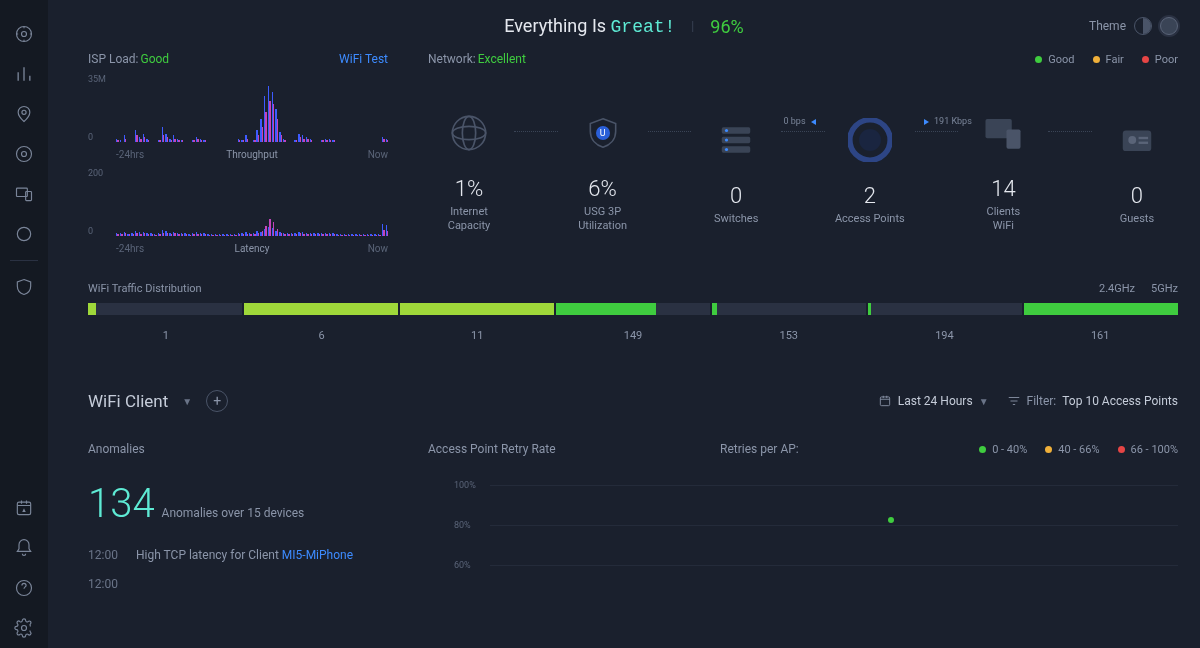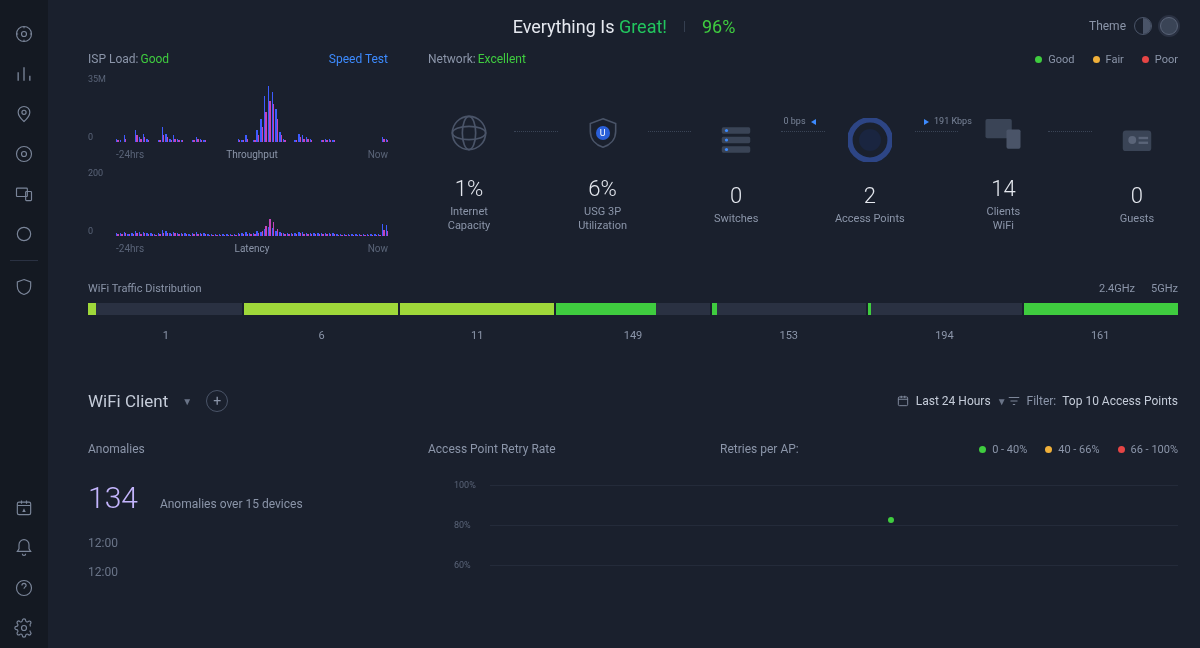--- a/index.html
+++ b/index.html
@@ -45,21 +45,21 @@
 .main::-webkit-scrollbar-track { background: #141922; }
 
 .topbar {
   display: flex;
   align-items: center;
   justify-content: center;
   height: 52px;
   position: relative;
 }
 .topbar .headline { font-size: 18px; color: #e5e8ef; }
-.topbar .great { color: #22c55e; }
+.topbar .great { color: #5eead4; font-family: Liberation Mono, monospace; }
 .topbar .divider { color: #3a4456; margin: 0 16px; }
 .topbar .score { color: #3fcc3f; font-size: 18px; }
 .topbar .theme-ctl {
   position: absolute;
   right: 22px;
   display: flex;
   align-items: center;
   gap: 8px;
   font-size: 12px;
   color: #8b95a9;
@@ -208,31 +208,31 @@
   gap: 14px;
   margin-bottom: 30px;
 }
 .panel-hdr .title { font-size: 17px; color: #c5ccd9; }
 .panel-hdr .chev { color: #6a7488; cursor: pointer; font-size:10px;}
 .panel-hdr .add-btn {
   width: 22px; height: 22px; border: 1px solid #4a5468; border-radius: 50%;
   display: flex; align-items: center; justify-content: center;
   color: #8b95a9; cursor: pointer; font-size: 14px;
 }
-.panel-hdr .right { margin-left: auto; display: flex; align-items: center; }
+.panel-hdr .right { margin-left: auto; display: flex; align-items: center; gap: 18px; }
 .panel-hdr .ctl { display: flex; align-items: center; gap: 6px; cursor: pointer; font-size: 12px; color: #8b95a9;}
 .panel-hdr .ctl .val { color: #c5ccd9; }
 
 .panel-body {
   display: flex;
   gap: 40px;
 }
 .anom-box { width: 300px; }
 .anom-hdr { font-size: 12px; color: #8b95a9; margin-bottom: 24px; }
-.anom-big { font-size: 30px; color: #c4b5fd; font-weight: 300; display: inline-block; margin-right: 19px; }
+.anom-big { font-size: 40px; color: #5eead4; font-weight: 300; display: inline-block; margin-right: 4px; }
 .anom-sub { font-size: 12px; color: #8b95a9; }
 .anom-list { margin-top: 14px; font-size: 12px; }
 .anom-list .row { display: flex; gap: 14px; padding: 6px 0; color: #8b95a9; line-height: 1.4;}
 .anom-list .row .time { color: #6a7488; min-width: 34px; }
 .anom-list .row a { color: #3d8bff; text-decoration: none; }
 
 .retry-box { flex: 1; }
 .retry-hdr { display: flex; align-items: center; font-size: 12px; margin-bottom: 24px; }
 .retry-hdr .title { color: #8b95a9; }
 .retry-hdr .legtitle { margin-left: auto; margin-right: 16px; color: #8b95a9; }
@@ -339,21 +339,21 @@
       <div class="theme-toggle full active"></div>
     </div>
   </div>
 
   <div class="grid-row">
 
     <div class="isp-box">
       <div class="section-label">
         <span>ISP Load:</span>
         <span class="good">Good</span>
-        <span class="right">Speed Test</span>
+        <span class="right">WiFi Test</span>
       </div>
       <div class="minigraph">
         <span class="ylabel top">35M</span>
         <span class="ylabel bot">0</span>
         <div class="bars" id="tput-bars">
             <div class="barpair">
               <span class="dl" style="height: 5.71429%;"></span>
               <span class="ul" style="height: 2.85714%;"></span>
             </div>
             <div class="barpair">
@@ -1107,20 +1107,21 @@
     <div class="panel-body">
       <div class="anom-box">
         <div class="anom-hdr">Anomalies</div>
         <div>
           <span class="anom-big">134</span>
           <span class="anom-sub">Anomalies over 15 devices</span>
         </div>
         <div class="anom-list" id="anom-list">
             <div class="row">
               <span class="time">12:00</span>
+              <span>High TCP latency for Client <a href="#">MI5-MiPhone</a></span>
             </div>
             <div class="row">
               <span class="time">12:00</span>
             </div>
           </div>
       </div>
 
       <div class="retry-box">
         <div class="retry-hdr">
           <span class="title">Access Point Retry Rate</span>

